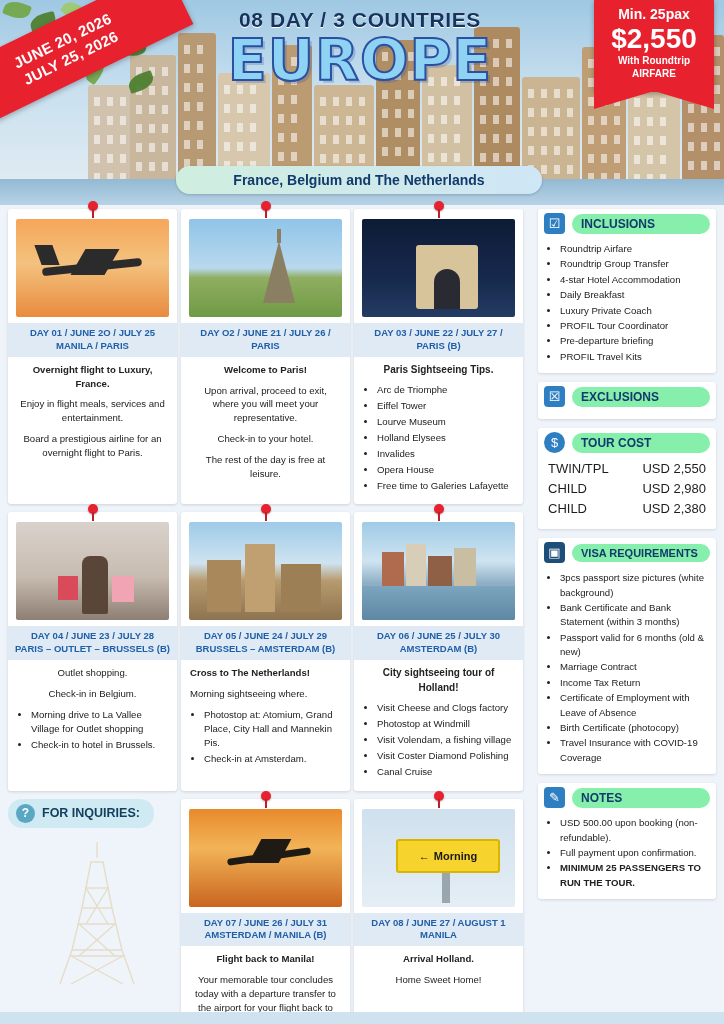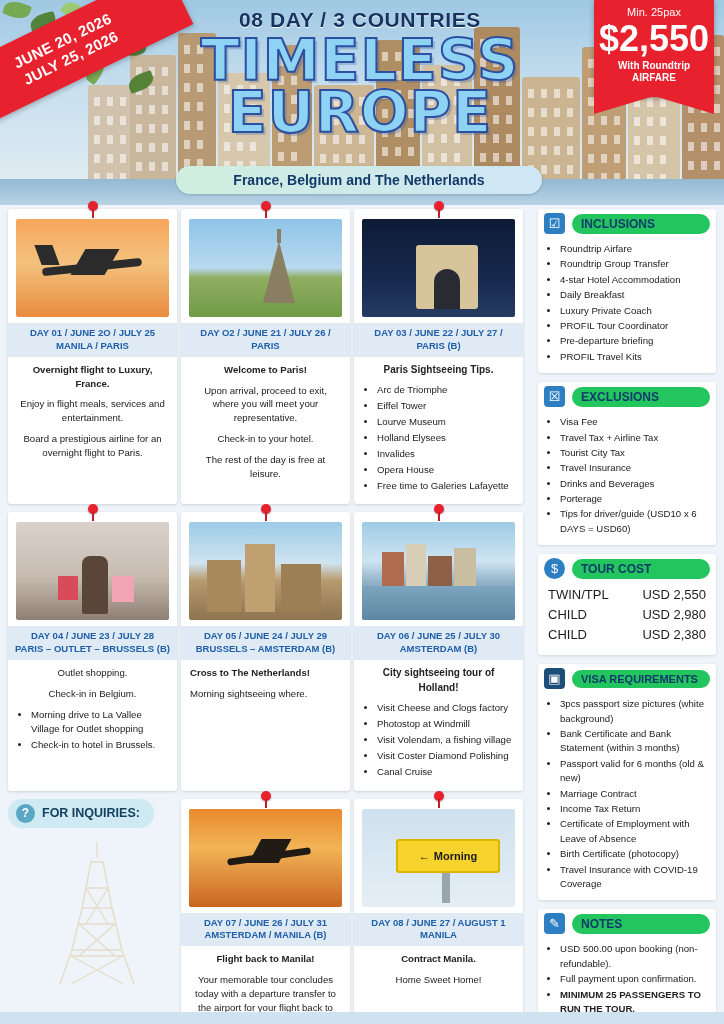--- a/index.html
+++ b/index.html
@@ -93,22 +93,22 @@
     position:absolute; right:10px; top:0; width:120px;
     background:#e8212e; color:#fff; text-align:center;
     padding:6px 4px 12px;
     box-shadow:0 2px 5px rgba(0,0,0,.3);
   }
   .price-banner:after {
     content:""; position:absolute; left:0; bottom:-17px; width:0; height:0;
     border-left:60px solid #e8212e; border-right:60px solid #e8212e;
     border-bottom:18px solid transparent;
   }
-  .pb-min { font-size:11px; font-weight:normal; }
-  .pb-amt { font-size:36px; font-weight:bold; line-height:1.05; margin:2px 0;}
+  .pb-min { font-size:14px; font-weight:bold; }
+  .pb-amt { font-size:28px; font-weight:bold; line-height:1.05; margin:2px 0;}
   .pb-sub { font-size:10px; font-weight:bold; line-height:1.25;}
 
   
   .body-wrap { position:absolute; left:0; top:205px; width:724px; height:819px; }
   .left-col { position:absolute; left:8px; top:4px; width:525px; }
   .right-col { position:absolute; left:538px; top:4px; width:178px; }
 
   
   .row { display:flex; gap:4px; margin-bottom:8px; }
   .card { width:169px; background:#fff; border-radius:3px; box-shadow:0 1px 3px rgba(0,0,0,.14); position:relative; padding-bottom:4px;}
@@ -184,21 +184,21 @@
   .tower-art { position:absolute; left:34px; top:4px; width:110px; height:150px; opacity:.55;}
 
   
   .panel { background:#fff; border-radius:3px; box-shadow:0 1px 3px rgba(0,0,0,.12); padding:0 0 8px; margin-bottom:9px;}
   .panel-head { display:flex; align-items:center; gap:7px; padding:4px 6px; }
   .panel-head .hicon {
     width:21px;height:21px;border-radius:4px;background:#2e7fc2;color:#fff;
     display:flex;align-items:center;justify-content:center;font-size:13px;flex:none;
   }
   .panel-head .htext {
-    flex:1; background:#22c55e; color:#123a6b; font-weight:bold; font-size:12px;
+    flex:1; background:#86efac; color:#123a6b; font-weight:bold; font-size:12px;
     border-radius:11px; padding:3px 9px;
   }
   .panel ul { margin:4px 0 0; padding-left:22px; font-size:9.6px; line-height:1.5; }
   .panel li { margin-bottom:1px; }
 
   .cost-rows { padding:4px 10px 0; }
   .cost-row { display:flex; justify-content:space-between; font-size:13px; margin-bottom:5px; color:#1d1d1d;}
   .cost-row .lbl { font-weight:normal; }
   .cost-row .val { font-weight:normal; }
 
@@ -522,21 +522,20 @@
     </div>
 
     <div class="ribbon">
       <span>JUNE 20, 2026</span>
       <span>JULY 25, 2026</span>
     </div>
 
     <div class="hero-title-wrap">
       <div class="hdr-days">08 DAY / 3 COUNTRIES</div>
       <div class="big-title">
-        <span class="l1">TIMELESS</span>
         <span class="l2">EUROPE</span>
       </div>
     </div>
 
     <div class="subtitle-pill">France, Belgium and The Netherlands</div>
 
     <div class="price-banner">
       <div class="pb-min">Min. 25pax</div>
       <div class="pb-amt">$2,550</div>
       <div class="pb-sub">With Roundtrip</div>
@@ -626,20 +625,24 @@
           <div class="pin"></div>
           <div class="photo ph-brussels">
             <div class="g1"></div>
               <div class="g2"></div>
               <div class="g3"></div>
           </div>
           <div class="daybar">DAY 05 /  JUNE 24 / JULY 29<br>BRUSSELS – AMSTERDAM (B)</div>
           <div class="card-body left">
             <p style="text-align:left"><b>Cross to The Netherlands!</b></p>
             <p>Morning sightseeing where.</p>
+            <ul>
+              <li>Photostop at: Atomium, Grand Place, City Hall and Mannekin Pis.</li>
+              <li>Check-in at Amsterdam.</li>
+            </ul>
           </div>
         </div>
 
         <div class="card">
           <div class="pin"></div>
           <div class="photo ph-canal">
             <div class="h1"></div>
               <div class="h2"></div>
               <div class="h3"></div>
               <div class="h4"></div>
@@ -703,21 +706,21 @@
           <div class="pin"></div>
           <div class="photo ph-arrival">
             <div class="sign">
               <span style="margin-right:4px">←</span>
               <span>Morning</span>
             </div>
             <div class="post"></div>
           </div>
           <div class="daybar">DAY 08 / JUNE 27 / AUGUST 1<br>MANILA</div>
           <div class="card-body">
-            <p><b>Contract Manila.</b></p>
+            <p><b>Arrival Holland.</b></p>
             <p>Home Sweet Home!</p>
           </div>
         </div>
       </div>
     </div>
 
     <div class="right-col">
 
       <div class="panel">
         <div class="panel-head">
@@ -734,29 +737,20 @@
           <li>Pre-departure briefing</li>
           <li>PROFIL Travel Kits</li>
         </ul>
       </div>
 
       <div class="panel">
         <div class="panel-head">
           <span class="hicon">☒</span>
           <span class="htext">EXCLUSIONS</span>
         </div>
-        <ul>
-          <li>Visa Fee</li>
-          <li>Travel Tax + Airline Tax</li>
-          <li>Tourist City Tax</li>
-          <li>Travel Insurance</li>
-          <li>Drinks and Beverages</li>
-          <li>Porterage</li>
-          <li>Tips for driver/guide (USD10 x 6 DAYS = USD60)</li>
-        </ul>
       </div>
 
       <div class="panel">
         <div class="panel-head">
           <span class="hicon" style="border-radius:50%">$</span>
           <span class="htext">TOUR COST</span>
         </div>
         <div class="cost-rows">
           <div class="cost-row">
             <span class="lbl">TWIN/TPL</span>

